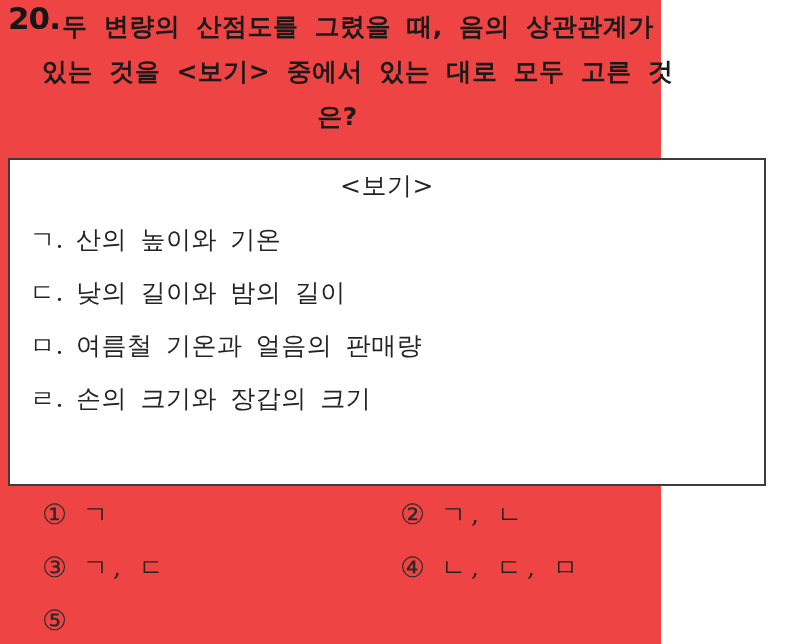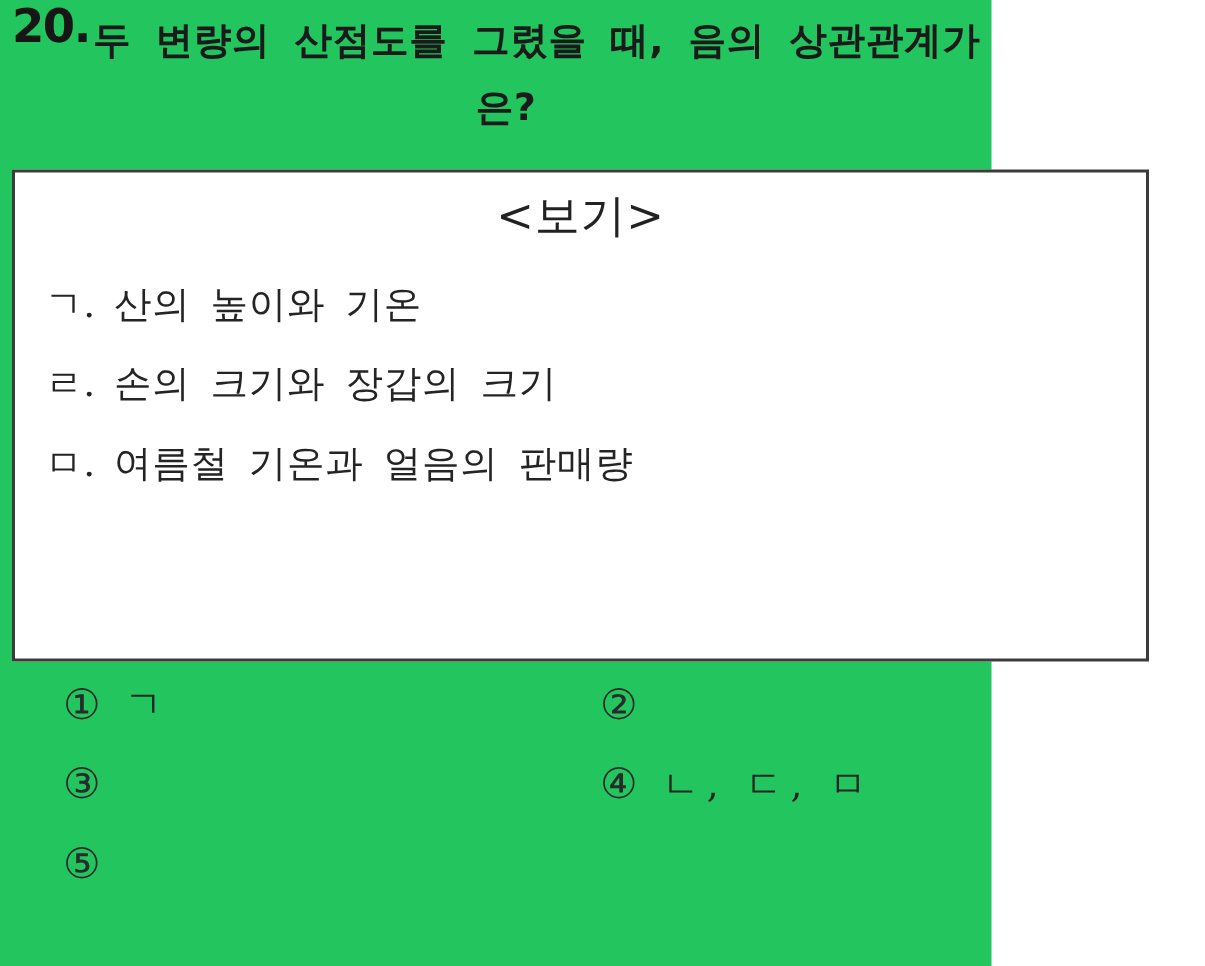--- a/index.html
+++ b/index.html
@@ -3,21 +3,21 @@
 <meta charset="utf-8">
 <style>
   * { margin: 0; padding: 0; box-sizing: border-box; }
   html, body {
     width: 803px; height: 644px;
     background: #ffffff;
     font-family: "DejaVu Sans", "Liberation Sans", sans-serif;
     color: #1d1d1d;
     overflow: hidden;
   }
-  .page { position: relative; width: 661px; height: 644px; background: #22c55e; }
+  .page { position: relative; width: 661px; height: 644px; background: #ef4444; }
 
   
   .question {
     position: relative;
     padding: 4px 28px 0 42px;
   }
   .q-number {
     position: absolute;
     left: 8px; top: 0px;
     font-size: 31px;
@@ -42,21 +42,21 @@
     margin: 19px 0 0 8px;
     width: 758px;
     height: 328px;
     border: 2px solid #3c3c3c;
     background: #ffffff;
     font-family: "DejaVu Serif", "Liberation Serif", serif;
   }
   .bogi-header {
     margin-top: 9px;
     text-align: center;
-    font-size: 30px;
+    font-size: 25px;
     color: #222222;
     letter-spacing: 0.5px;
   }
   .bogi-items {
     margin: 11px 17px 0 20px;
   }
   .bogi-item {
     height: 53px;
     line-height: 53px;
     font-size: 25px;
@@ -95,48 +95,54 @@
   }
 </style>
 </head>
 <body>
 
 <div class="page">
 
   <div class="question">
     <span class="q-number">20.</span>
     <div class="q-line q-line-1">두 변량의 산점도를 그렸을 때, 음의 상관관계가</div>
+    <div class="q-line">있는 것을 &lt;보기&gt; 중에서 있는 대로 모두 고른 것</div>
     <div class="q-line">은?</div>
   </div>
 
   <div class="bogi-box">
     <div class="bogi-header">&lt;보기&gt;</div>
     <div class="bogi-items">
       <div class="bogi-item">
         <span class="bogi-marker">ㄱ.</span><span>산의 높이와 기온</span>
       </div>
       <div class="bogi-item">
-        <span class="bogi-marker">ㄹ.</span><span>손의 크기와 장갑의 크기</span>
+        <span class="bogi-marker">ㄷ.</span><span>낮의 길이와 밤의 길이</span>
       </div>
       <div class="bogi-item">
         <span class="bogi-marker">ㅁ.</span><span>여름철 기온과 얼음의 판매량</span>
+      </div>
+      <div class="bogi-item">
+        <span class="bogi-marker">ㄹ.</span><span>손의 크기와 장갑의 크기</span>
       </div>
     </div>
   </div>
 
   <div class="choices">
     <div class="choice">
       <span class="choice-number">①</span>
       <span class="choice-text">ㄱ</span>
     </div>
     <div class="choice">
       <span class="choice-number">②</span>
+      <span class="choice-text">ㄱ, ㄴ</span>
     </div>
     <div class="choice">
       <span class="choice-number">③</span>
+      <span class="choice-text">ㄱ, ㄷ</span>
     </div>
     <div class="choice">
       <span class="choice-number">④</span>
       <span class="choice-text">ㄴ, ㄷ, ㅁ</span>
     </div>
     <div class="choice">
       <span class="choice-number">⑤</span>
     </div>
   </div>
 

